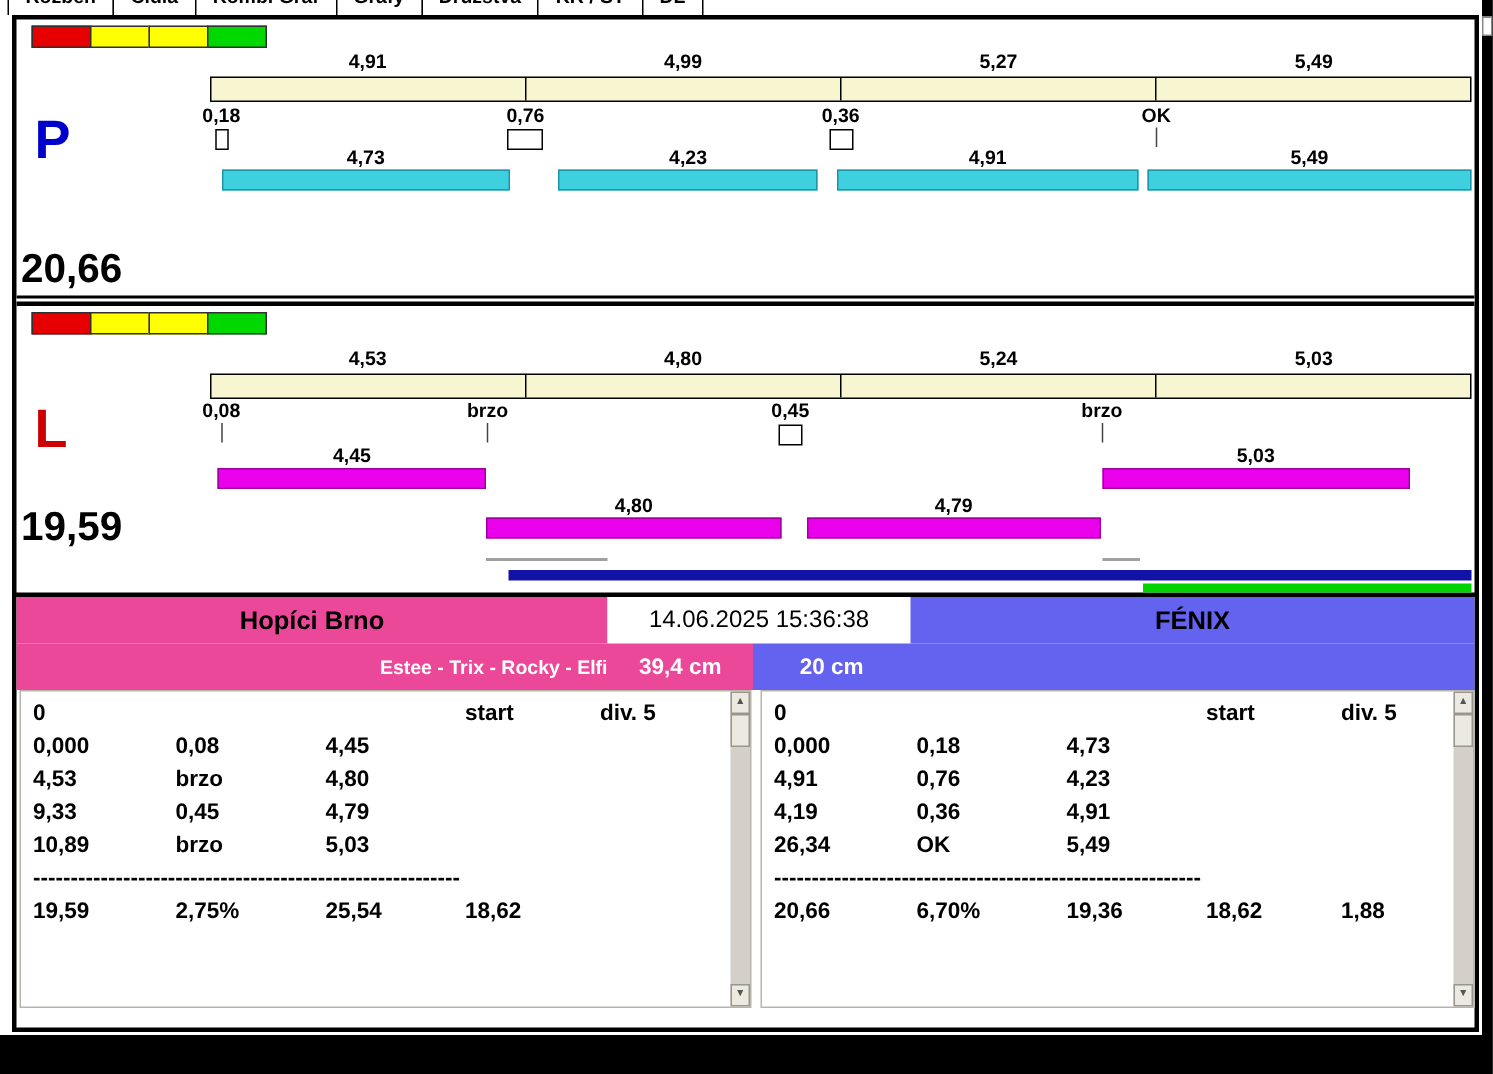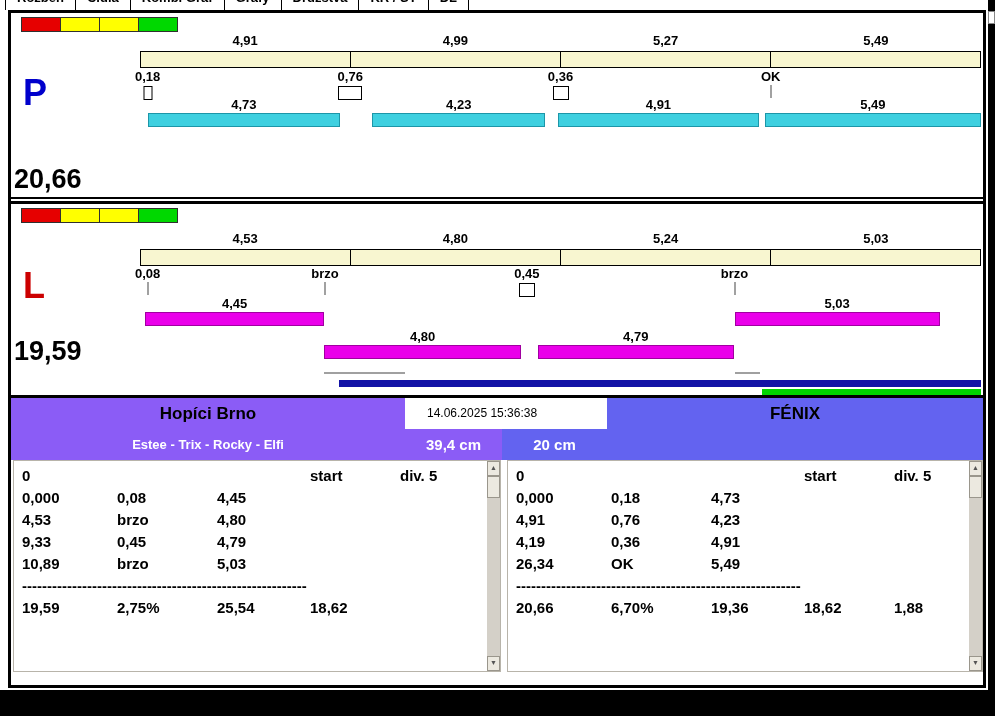--- a/index.html
+++ b/index.html
@@ -52,30 +52,30 @@
   .strip{position:relative;height:26px;}
   .strip-inner{position:absolute;left:129px;right:2px;top:0;bottom:0;}
   .grayseg{position:absolute;top:3px;height:2px;background:#a0a0a0;}
   .navybar{position:absolute;top:11px;height:7px;background:#1212a6;}
   .greenbar{position:absolute;top:20px;height:6px;background:#00d400;}
 
   
   .scorebox{position:absolute;left:8px;top:398px;width:978px;height:290px;border:3px solid #000;
             border-top:none;background:#fff;box-sizing:border-box;}
   .hdr{position:absolute;overflow:hidden;}
-  .hdr.red{background:#8b5cf6;}
+  .hdr.red{background:#ec4899;}
   .hdr.blue{background:#6363f0;}
   .teamname{position:absolute;left:0;right:0;text-align:center;line-height:31px;
             font-size:17px;font-weight:bold;color:#000;}
   .members{position:absolute;top:0;text-align:center;line-height:31px;font-size:13px;
            font-weight:bold;color:#fff;}
   .category{position:absolute;top:0;text-align:center;line-height:31px;font-size:15px;
             font-weight:bold;color:#fff;}
-  .datebox{position:absolute;background:#fff;line-height:31px;
-           font-size:12px;color:#000;margin-left:22px;}
+  .datebox{position:absolute;background:#fff;text-align:center;line-height:31px;
+           font-size:16px;color:#000;}
 
   .tpanel{position:absolute;background:#fff;border:1px solid #b8b4aa;box-sizing:border-box;}
   .trow{position:absolute;left:0;right:14px;height:22px;}
   .tc{position:absolute;top:0;white-space:nowrap;font-size:15px;font-weight:bold;color:#000;}
   .c1{left:8px;} .c2{left:103px;} .c3{left:203px;} .c4{left:296px;} .c5{left:386px;}
   .tsep{position:absolute;left:8px;width:285px;height:20px;overflow:hidden;white-space:nowrap;
         font-size:15px;font-weight:bold;color:#000;}
 
   .vscroll{position:absolute;right:0;top:0;bottom:0;width:13px;background:#d4d0c8;cursor:pointer;}
   .sbbtn{position:absolute;left:0;width:13px;height:15px;background:#ece9e0;border:1px solid #9a968c;
@@ -255,21 +255,21 @@
         <div class="teamname">Hopíci Brno</div>
       </div>
       <div class="datebox" style="left:394px;top:0;width:202px;height:31px;">
         <span>14.06.2025 15:36:38</span>
       </div>
       <div class="hdr blue" style="left:596px;top:0;width:376px;height:31px;">
         <div class="teamname">FÉNIX</div>
       </div>
 
       <div class="hdr red" style="left:0;top:31px;width:491px;height:31px;">
-        <div class="members" style="left:0;width:394px;">Estee - Trix - Rocky - Elfi</div>
+        <div class="members" style="left:0;width:394px;text-align:right;">Estee - Trix - Rocky - Elfi</div>
         <div class="category" style="left:394px;width:97px;">39,4 cm</div>
       </div>
       <div class="hdr blue" style="left:491px;top:31px;width:481px;height:31px;">
         <div class="category" style="left:0;width:105px;">20 cm</div>
       </div>
 
       <div class="tpanel" style="left:2px;top:62px;width:488px;height:212px;">
         <div class="trow" style="top:6px;">
           <span class="tc c1">0</span>
           <span class="tc c4">start</span>

